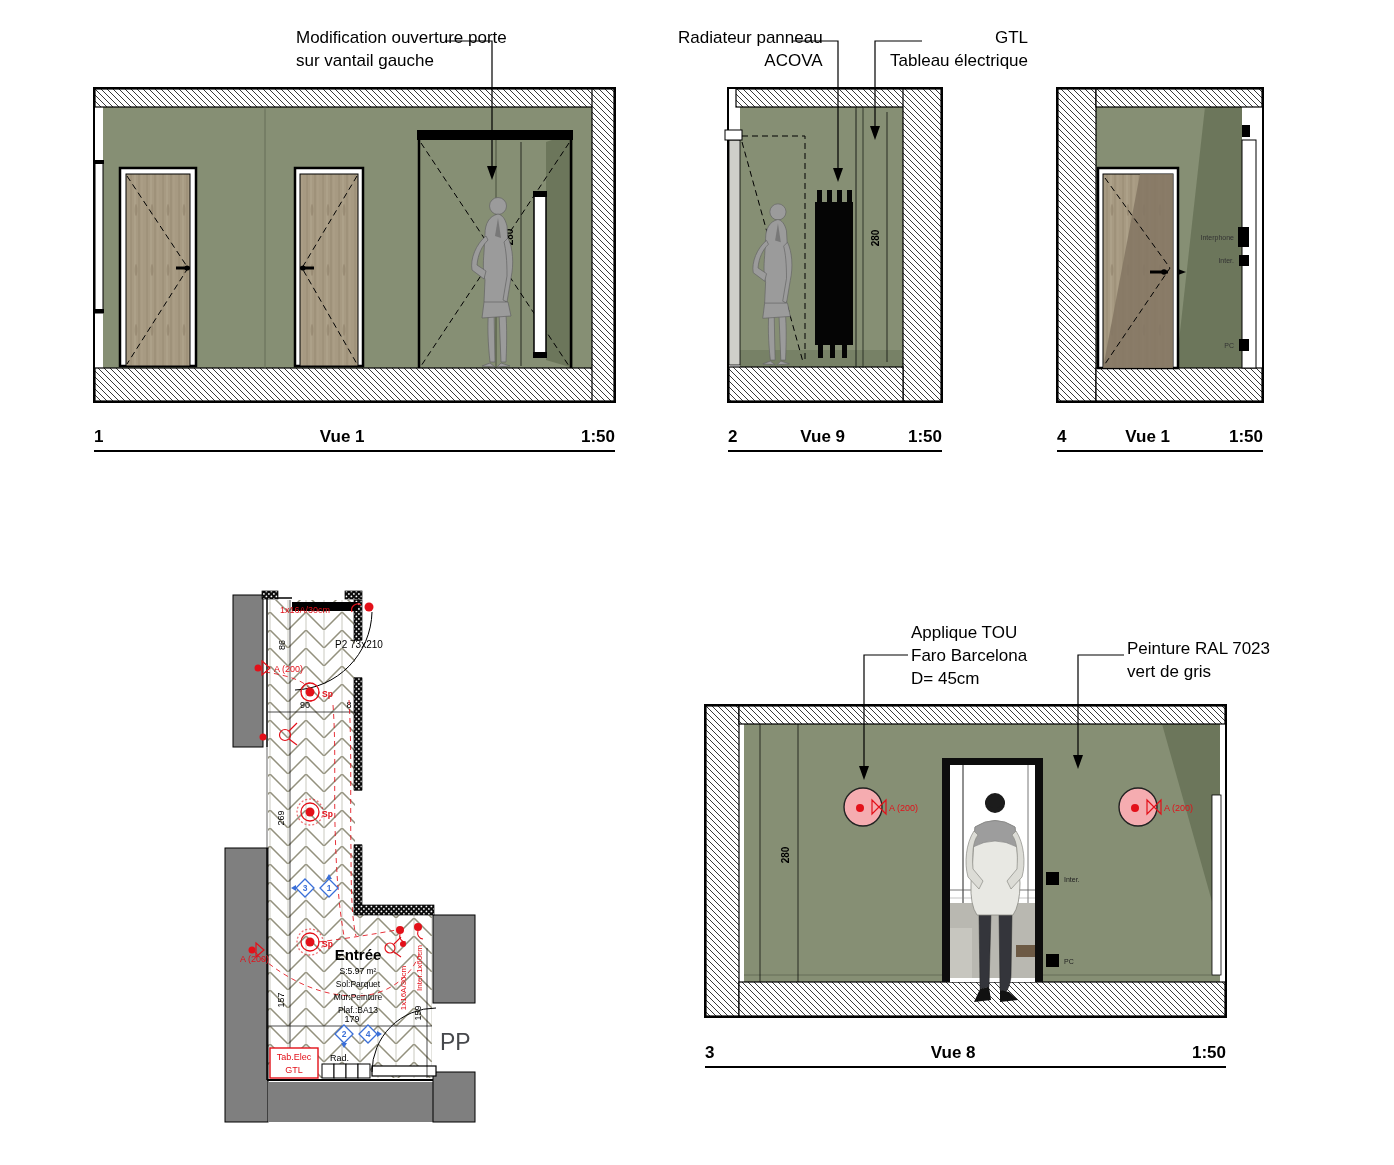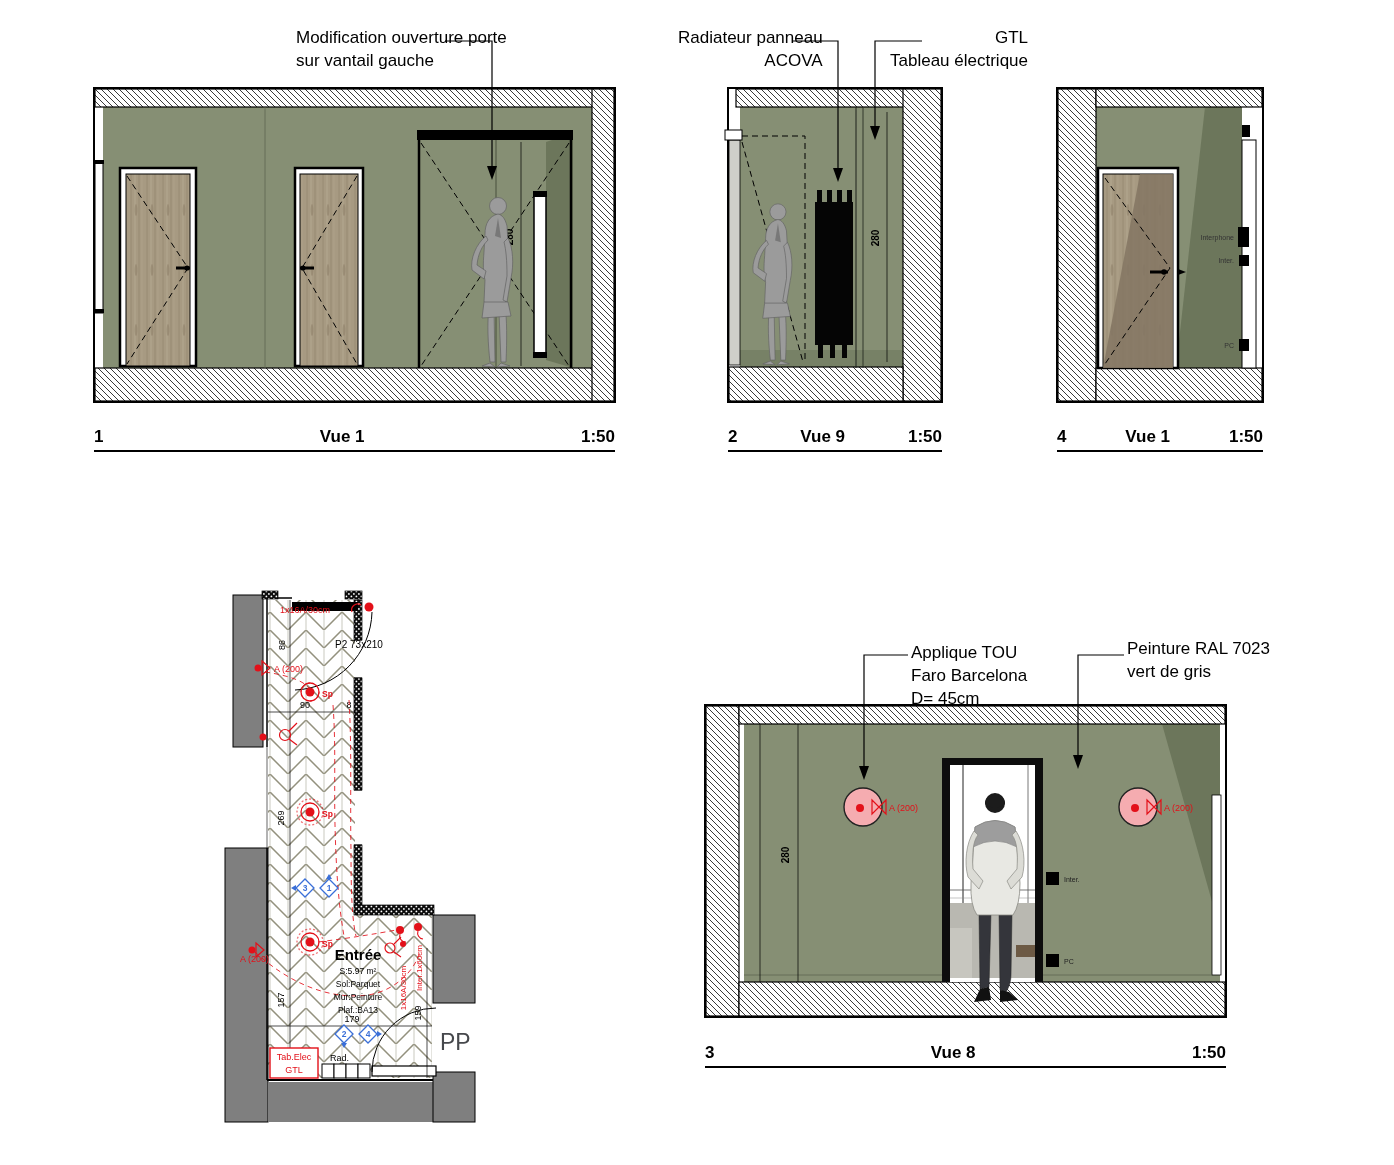--- a/index.html
+++ b/index.html
@@ -402,21 +402,21 @@
     <text x="440" y="1050" font-size="23" fill="#46484c">PP</text>
   </g>
 </svg>
 
 <div class="ann" style="left:296px;top:27px;">Modification ouverture porte
 sur vantail gauche</div>
 <div class="ann" style="left:678px;top:27px;text-align:right;">Radiateur panneau
 ACOVA</div>
 <div class="ann right" style="left:888px;top:27px;width:140px;">GTL
 Tableau électrique</div>
-<div class="ann" style="left:911px;top:642px;">Applique TOU
+<div class="ann" style="left:911px;top:622px;">Applique TOU
 Faro Barcelona
 D= 45cm</div>
 <div class="ann" style="left:1127px;top:638px;">Peinture RAL 7023
 vert de gris</div>
 
 <div class="tbar" style="left:94px;top:424px;width:521px;height:28px;">
   <span>1</span>
   <span>Vue 1</span>
   <span>1:50</span>
 </div>

